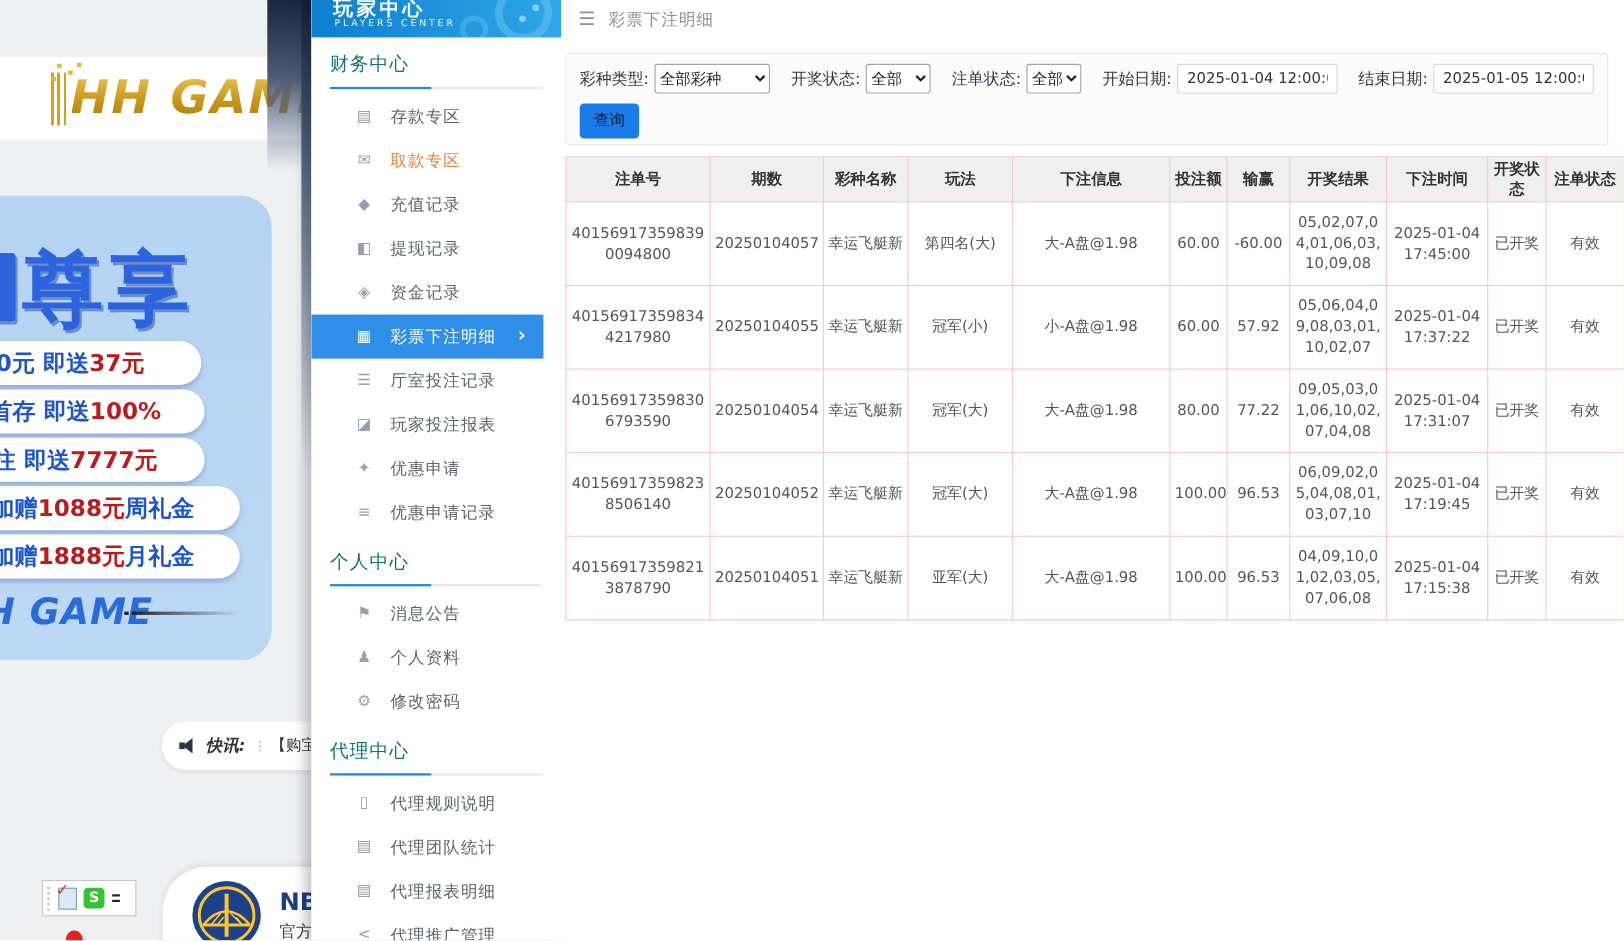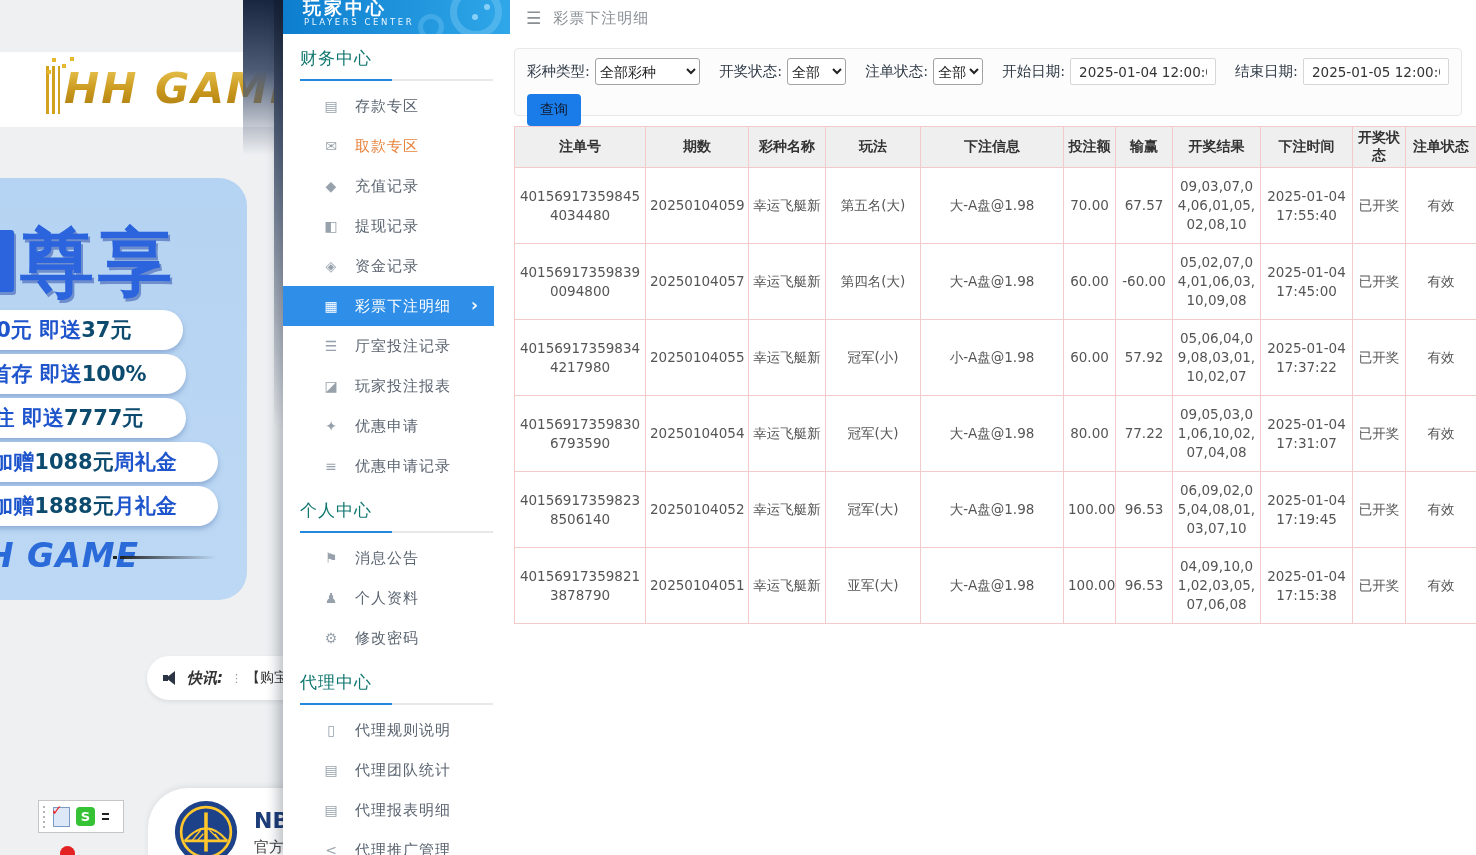--- a/index.html
+++ b/index.html
@@ -14,21 +14,21 @@
   .logo-stripes { position:absolute; left:46px; top:14px; width:14px; height:48px;
     background:repeating-linear-gradient(90deg,#d2a21f 0 3px, transparent 3px 6px); }
   .spark { position:absolute; width:4px; height:4px; background:#e6b82e; }
 
   .promo-card { position:absolute; left:-40px; top:178px; width:287px; height:422px; background:linear-gradient(180deg,#b5d3f2,#bcd8f4); border-radius:28px; }
   .promo-big { position:absolute; left:60px; top:36px; font-size:74px; font-weight:900; color:#2b64dd; letter-spacing:4px; white-space:nowrap;
     text-shadow:2px 3px 0 rgba(35,70,165,.5); }
   .promo-partial { position:absolute; left:30px; top:52px; width:24px; height:62px; background:#2b64dd; border-radius:3px; box-shadow:2px 3px 0 rgba(35,70,165,.5); }
   .pill { position:absolute; left:-30px; height:40px; line-height:40px; background:#fff; border-radius:22px; text-align:center;
     font-weight:900; font-size:21px; color:#1f55cc; box-shadow:0 3px 5px rgba(110,140,190,.55); white-space:nowrap; overflow:hidden; }
-  .pill .p-red { color:#0c4a6e; }
+  .pill .p-red { color:#b91c1c; }
 
   .bottom-logo { position:absolute; left:-14px; top:536px; font-style:italic; font-weight:900; font-size:33px; color:#2a6ad9; letter-spacing:1px; white-space:nowrap; }
   .bottom-line { position:absolute; left:120px; top:556px; width:96px; height:3px; background:linear-gradient(90deg,#222 0%, rgba(0,0,0,0) 100%); }
   .bottom-dot { position:absolute; left:113px; top:556px; width:4px; height:3px; background:#222; }
 
   .ticker { position:absolute; left:147px; top:656px; width:220px; height:44px; background:#fff; border-radius:22px;
     display:flex; align-items:center; padding-left:16px; box-shadow:0 2px 5px rgba(0,0,0,.08); }
   .spk { position:relative; width:16px; height:14px; margin-right:8px; }
   .spk .sbox { position:absolute; left:0; top:4px; width:5px; height:6px; background:#2a3442; }
   .spk .stri { position:absolute; left:3px; top:0; width:0; height:0; border-right:9px solid #2a3442; border-top:7px solid transparent; border-bottom:7px solid transparent; }
@@ -79,21 +79,21 @@
   .menu-item.active { background:#2e8ee8; }
   .menu-item.active .mi-icon, .menu-item.active .mi-label { color:#fff; }
   .mi-chevron { position:absolute; right:16px; top:9px; color:#fff; font-size:17px; font-weight:700; }
 
   
   .main { position:absolute; left:510px; top:0; width:966px; height:855px; background:#fff; padding-left:4px; }
   .topbar { height:36px; display:flex; align-items:center; }
   .hamburger { margin-left:12px; font-size:17px; color:#8a8f94; cursor:pointer; }
   .page-title { margin-left:12px; font-size:15px; color:#8a8f94; letter-spacing:1px; }
 
-  .filter-panel { margin-top:12px; width:948px; height:68px; background:#fcfcfd; border:1px solid #e9e9e9; border-radius:4px; padding:9px 12px; }
+  .filter-panel { margin-top:12px; width:948px; height:84px; background:#fcfcfd; border:1px solid #e9e9e9; border-radius:4px; padding:9px 12px; }
   .filter-row { display:flex; align-items:center; }
   .f-label { font-size:14.5px; color:#2f3a46; margin-right:5px; white-space:nowrap; }
   .f-gap { margin-left:19px; }
   .filter-row select { height:27px; border:1px solid #a3a3a3; border-radius:3px; background:#fff; font-size:14px; color:#222; font-family:inherit; }
   .fw0 { width:112px; } .fw1 { width:63px; } .fw2 { width:52px; }
   .filter-row input { height:27px; width:146px; border:1px solid #d6d6d6; border-radius:2px; font-size:13.5px; color:#333; padding:0 8px; font-family:inherit; }
   .query-btn { margin-top:9px; display:inline-block; background:#1a7ce8; color:#0f172a; font-size:14px; padding:7px 13px; border:none; border-radius:4px; cursor:pointer; font-family:inherit; }
 
   table.bet-table { margin-top:10px; width:962px; border-collapse:collapse; table-layout:fixed; }
   .bet-table th { background:#efefef; border:1px solid #f2caca; font-size:14px; color:#333; font-weight:700; height:41px; padding:0 2px; }
@@ -308,33 +308,20 @@
           <th>投注额</th>
           <th>输赢</th>
           <th>开奖结果</th>
           <th>下注时间</th>
           <th>开奖状态</th>
           <th>注单状态</th>
         </tr>
       </thead>
     <tbody id="tbody">
         <tr>
-          <td class="wrap">401569173598454034480</td>
-          <td>20250104059</td>
-          <td>幸运飞艇新</td>
-          <td>第五名(大)</td>
-          <td>大-A盘@1.98</td>
-          <td>70.00</td>
-          <td>67.57</td>
-          <td class="wrap">09,03,07,04,06,01,05,02,08,10</td>
-          <td>2025-01-04 17:55:40</td>
-          <td>已开奖</td>
-          <td>有效</td>
-        </tr>
-        <tr>
           <td class="wrap">401569173598390094800</td>
           <td>20250104057</td>
           <td>幸运飞艇新</td>
           <td>第四名(大)</td>
           <td>大-A盘@1.98</td>
           <td>60.00</td>
           <td>-60.00</td>
           <td class="wrap">05,02,07,04,01,06,03,10,09,08</td>
           <td>2025-01-04 17:45:00</td>
           <td>已开奖</td>

